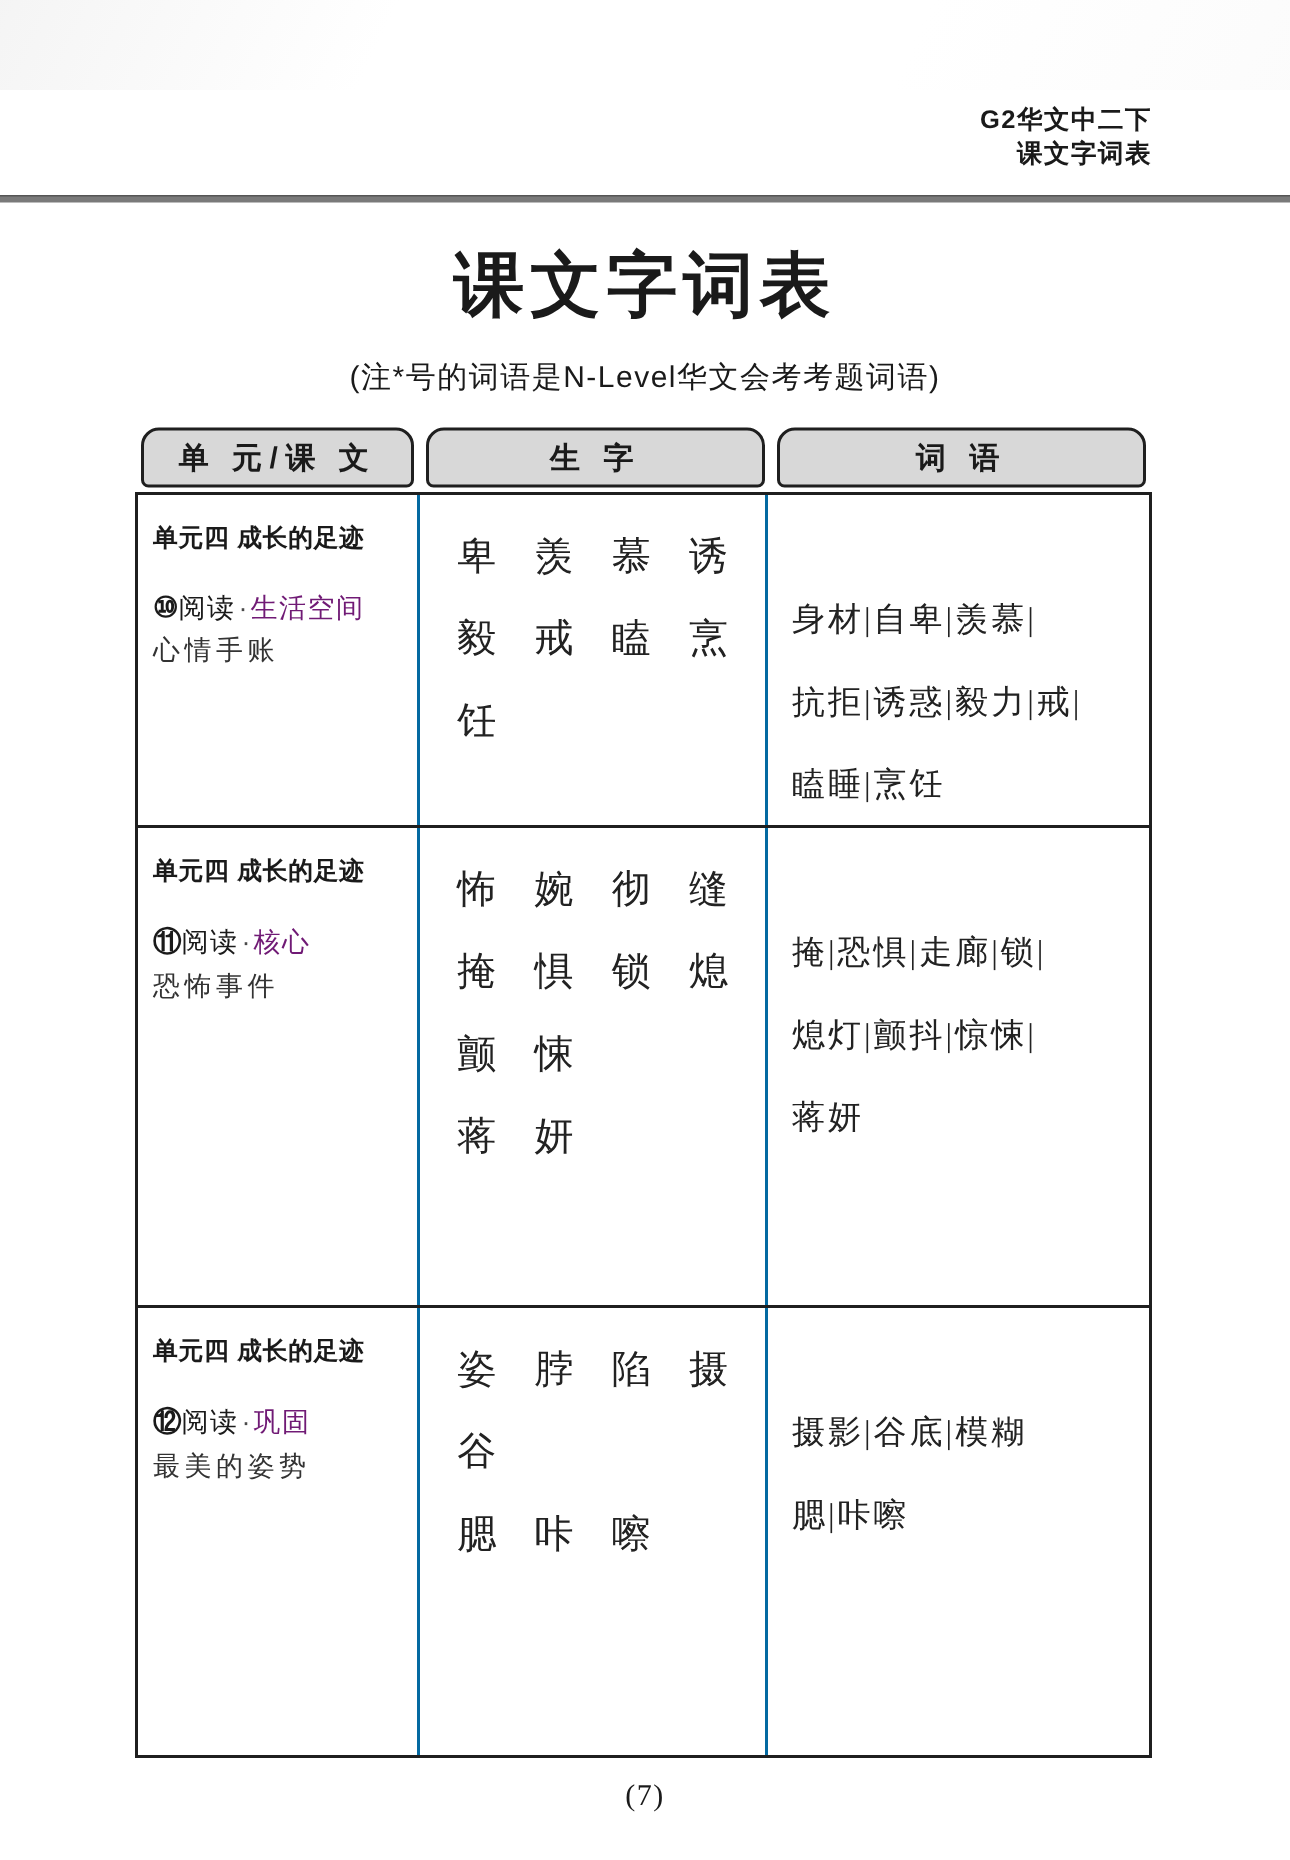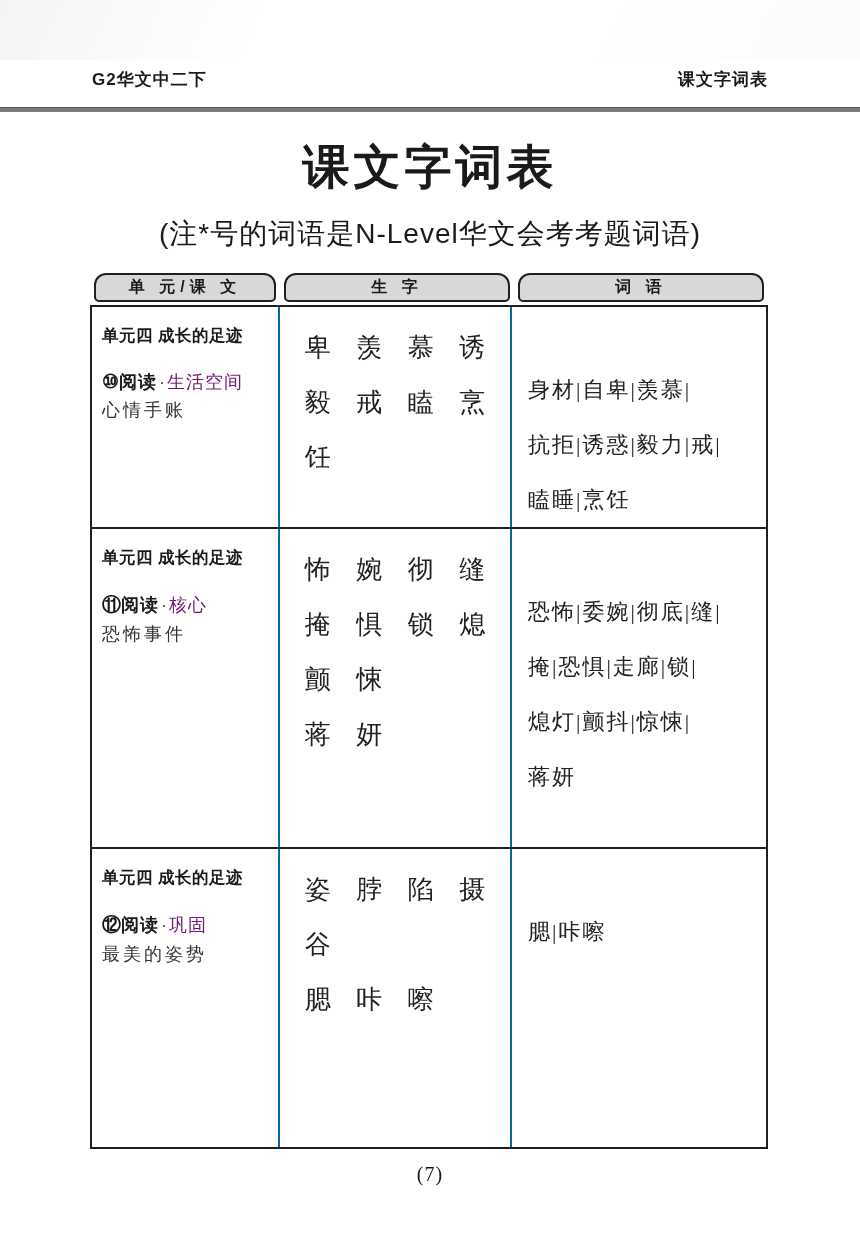--- a/index.html
+++ b/index.html
@@ -14,74 +14,74 @@
   .scan-tint {
     position: absolute; top: 0; left: 0; right: 0; height: 60px;
     background: linear-gradient(115deg, #f0f0f0 0%, #ffffff 30%, #ffffff 70%, #fafafa 100%);
     opacity: .7;
   }
   
   .page-header {
     position: relative;
     display: flex; justify-content: space-between; align-items: flex-end;
     padding: 68px 92px 0 92px;
-    font-size: 17px; font-weight: bold; letter-spacing: 1px;
+    font-size: 17px; font-weight: bold; letter-spacing: 1px; flex-direction: column;
   }
   .header-rule {
     margin-top: 16px;
     height: 5px; width: 100%;
     background: #7a7a7a;
     border-top: 1px solid #555;
   }
   
   h1.doc-title {
     margin-top: 24px;
     text-align: center;
     font-size: 47px; font-weight: bold;
     letter-spacing: 4px;
   }
   p.note {
     margin-top: 16px;
     text-align: center;
-    font-size: 28px;
+    font-size: 20px;
     letter-spacing: 1px;
   }
   
   .vtable { width: 678px; margin: 20px 0 0 90px; }
   .thead {
     display: grid;
     grid-template-columns: 190px 234px 254px;
   }
   .th-cell { padding: 0 4px 3px 4px; }
   .th-box {
-    height: 29px;
+    height: 40px;
     background: #d8d8d8;
     border: 2px solid #1f1f1f;
     border-radius: 12px 12px 5px 5px;
     display: flex; align-items: center; justify-content: center;
-    font-size: 16px; font-weight: bold; letter-spacing: 5px;
+    font-size: 20px; font-weight: bold; letter-spacing: 5px;
   }
   .tbody { border: 2px solid #1f1f1f; }
   .trow {
     display: grid;
     grid-template-columns: 188px 232px 1fr;
     border-bottom: 2px solid #1f1f1f;
   }
   .trow:last-child { border-bottom: none; }
   .trow .cell { border-right: 2px solid #0369a1; }
   .trow .cell:last-child { border-right: none; }
   .trow-1 { min-height: 209px; }
   .trow-2 { min-height: 320px; }
   .trow-3 { min-height: 298px; }
   
   .cell-unit { padding: 18px 6px 10px 10px; }
   .unit-line { font-size: 16.5px; font-weight: bold; letter-spacing: .5px; white-space: nowrap; }
   .lesson-line { margin-top: 23px; font-size: 18px; white-space: nowrap; }
   .lesson-no { font-weight: bold; font-size: 19px; }
-  .lesson-type { font-weight: bold; letter-spacing: 1px; }
+  .lesson-type { font-weight: normal; letter-spacing: 1px; }
   .lesson-sep { color: #4a4a4a; padding: 0 2px; }
   .lesson-topic { color: #701a75; letter-spacing: 1px; margin-top: 46px; }
   .lesson-title {
     margin-top: 4px; font-size: 18px; color: #333;
     font-family: "Liberation Serif", serif; letter-spacing: 3px; white-space: nowrap;
   }
   
   .cell-chars { padding: 13px 12px 0 12px; }
   .char-line {
     display: grid; grid-template-columns: repeat(4, 1fr);
@@ -191,21 +191,20 @@
         <div class="char-line">
           <span>颤</span>
             <span>悚</span>
         </div>
         <div class="char-line">
           <span>蒋</span>
             <span>妍</span>
         </div>
       </div>
       <div class="cell cell-words">
-        <p class="word-line">恐怖|委婉|彻底|缝|</p>
         <p class="word-line">掩|恐惧|走廊|锁|</p>
         <p class="word-line">熄灯|颤抖|惊悚|</p>
         <p class="word-line">蒋妍</p>
       </div>
     </div>
 
     <div class="trow trow-3">
       <div class="cell cell-unit">
         <p class="unit-line">单元四 成长的足迹</p>
         <p class="lesson-line">
@@ -223,20 +222,21 @@
         <div class="char-line">
           <span>谷</span>
         </div>
         <div class="char-line">
           <span>腮</span>
             <span>咔</span>
             <span>嚓</span>
         </div>
       </div>
       <div class="cell cell-words">
+        <p class="word-line">摄影|谷底|模糊</p>
         <p class="word-line">腮|咔嚓</p>
       </div>
     </div>
 
   </div>
 </div>
 
 <footer class="page-footer">
   <span>(7)</span>
 </footer>

